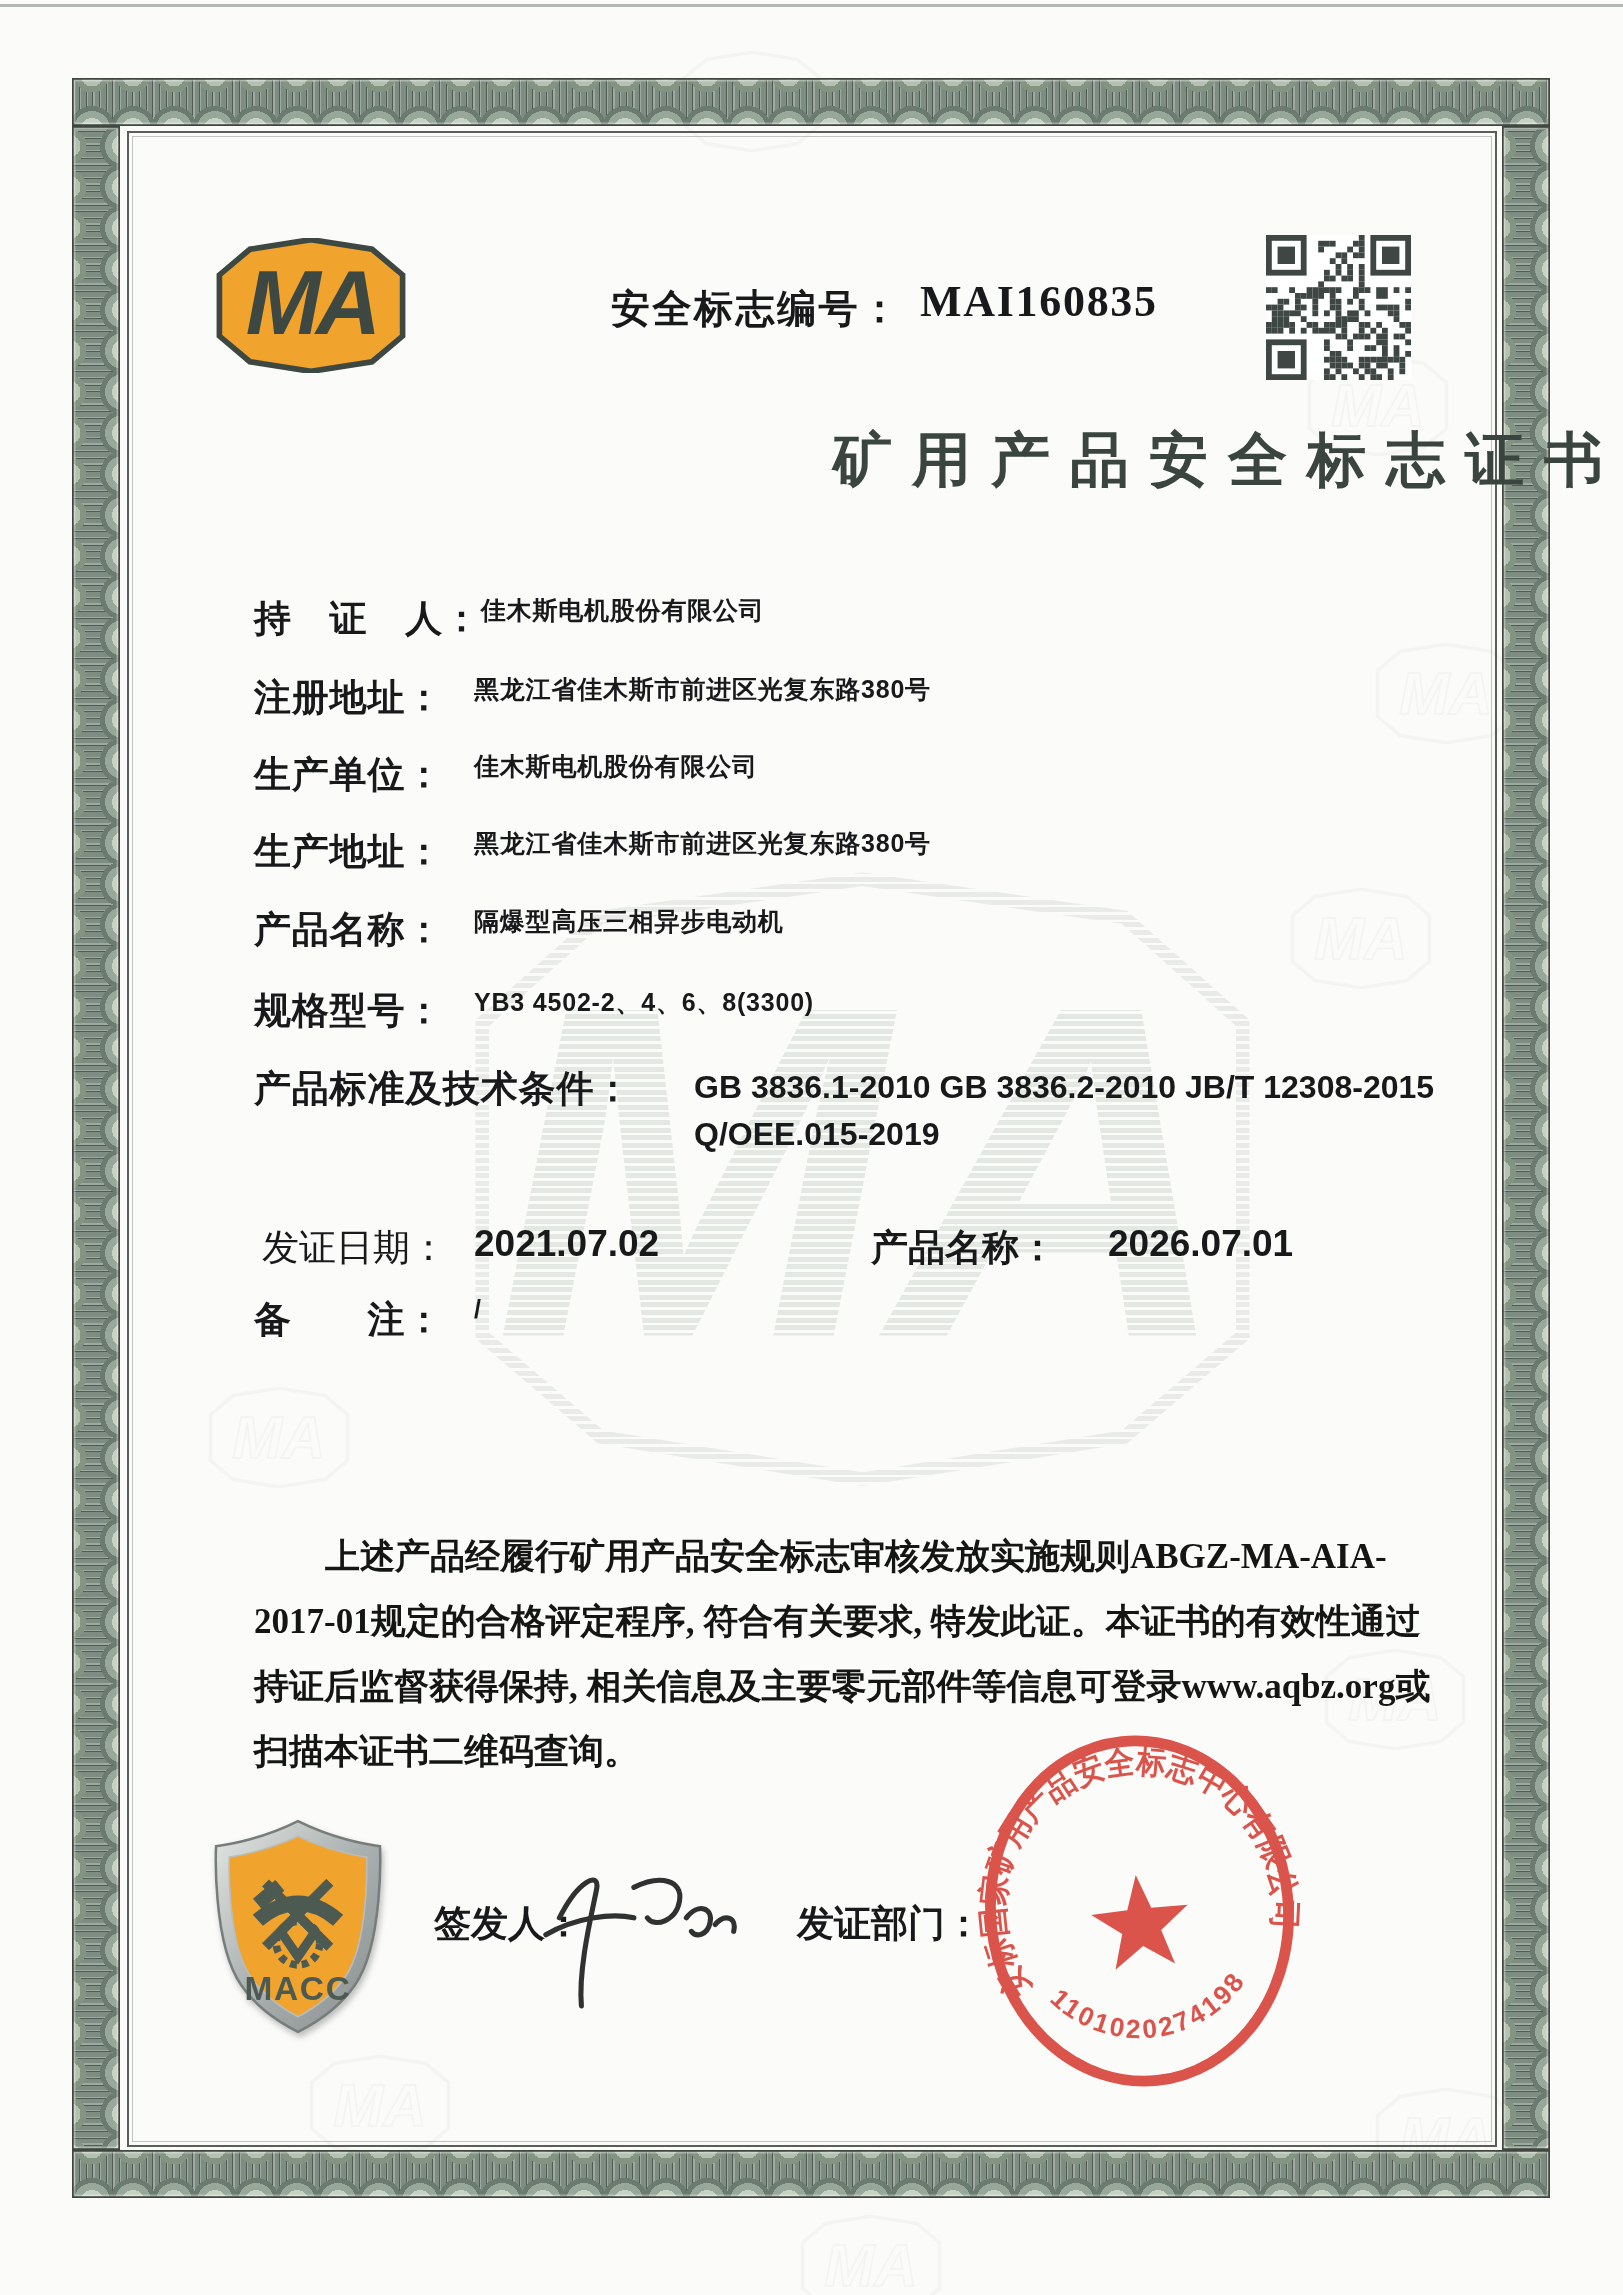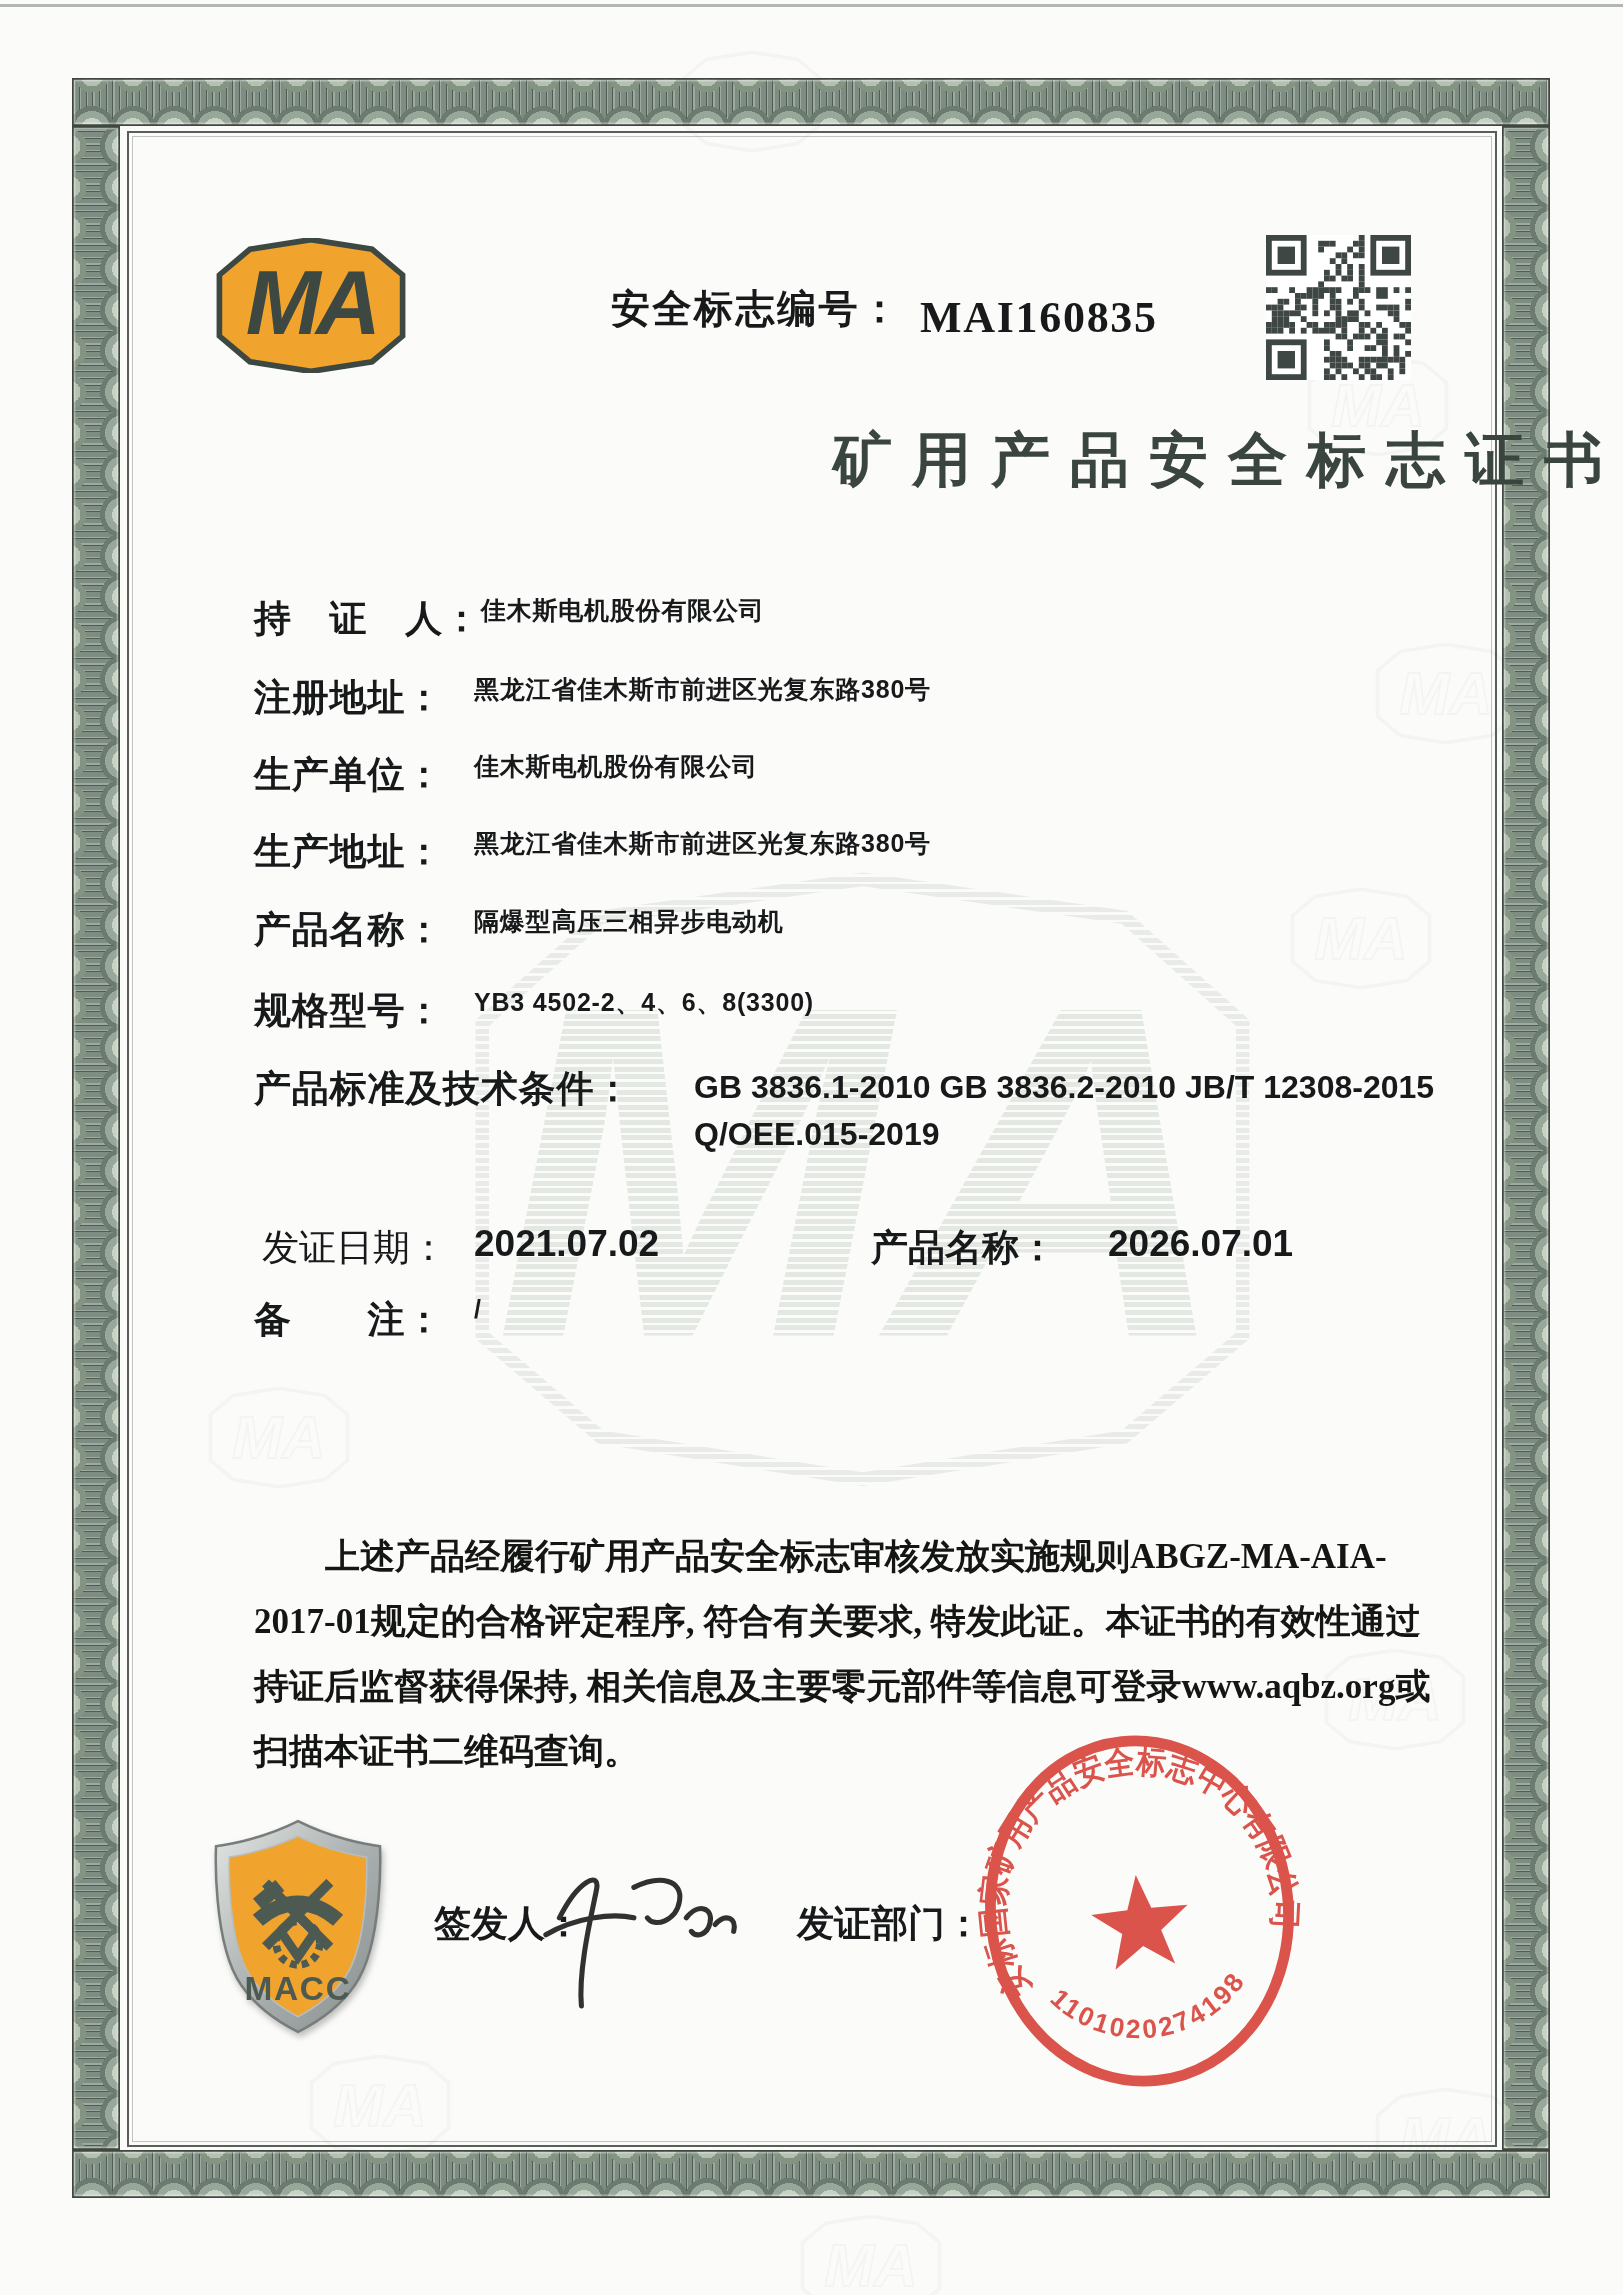--- a/index.html
+++ b/index.html
@@ -36,21 +36,21 @@
   
   .ghost{position:absolute;opacity:.06;}
   .watermark{position:absolute;left:440px;top:862px;width:845px;height:643px;opacity:.5;
     -webkit-mask-image:repeating-linear-gradient(0deg,#000 0 5px,rgba(0,0,0,0) 5px 7.6px);
     mask-image:repeating-linear-gradient(0deg,#000 0 5px,rgba(0,0,0,0) 5px 7.6px);}
 
   
   .badge{position:absolute;left:214px;top:238px;width:194px;height:135px;}
   .hdr-label{position:absolute;left:611px;top:282px;font-size:39px;font-weight:800;color:var(--ink);letter-spacing:2.5px;}
   .hdr-number{position:absolute;left:920px;top:276px;font-size:44px;font-weight:700;color:var(--ink);
-    font-family:"Liberation Serif",serif;letter-spacing:1.7px;margin-top:16px;}
+    font-family:"Liberation Serif",serif;letter-spacing:1.7px;}
   .qr{position:absolute;left:1266px;top:235px;width:145px;height:145px;}
 
   .title{position:absolute;left:0;top:421px;width:100%;text-align:right;font-size:59px;font-weight:900;
     color:var(--title-ink);letter-spacing:20px;padding-left:20px;box-sizing:border-box;
     font-family:"Liberation Serif",serif;}
 
   
   .row{position:absolute;left:254px;display:flex;align-items:flex-start;color:var(--ink);}
   .flabel{flex:none;min-width:220px;font-size:37px;font-weight:800;letter-spacing:0.8px;}
   .flabel.wide{min-width:440px;}

